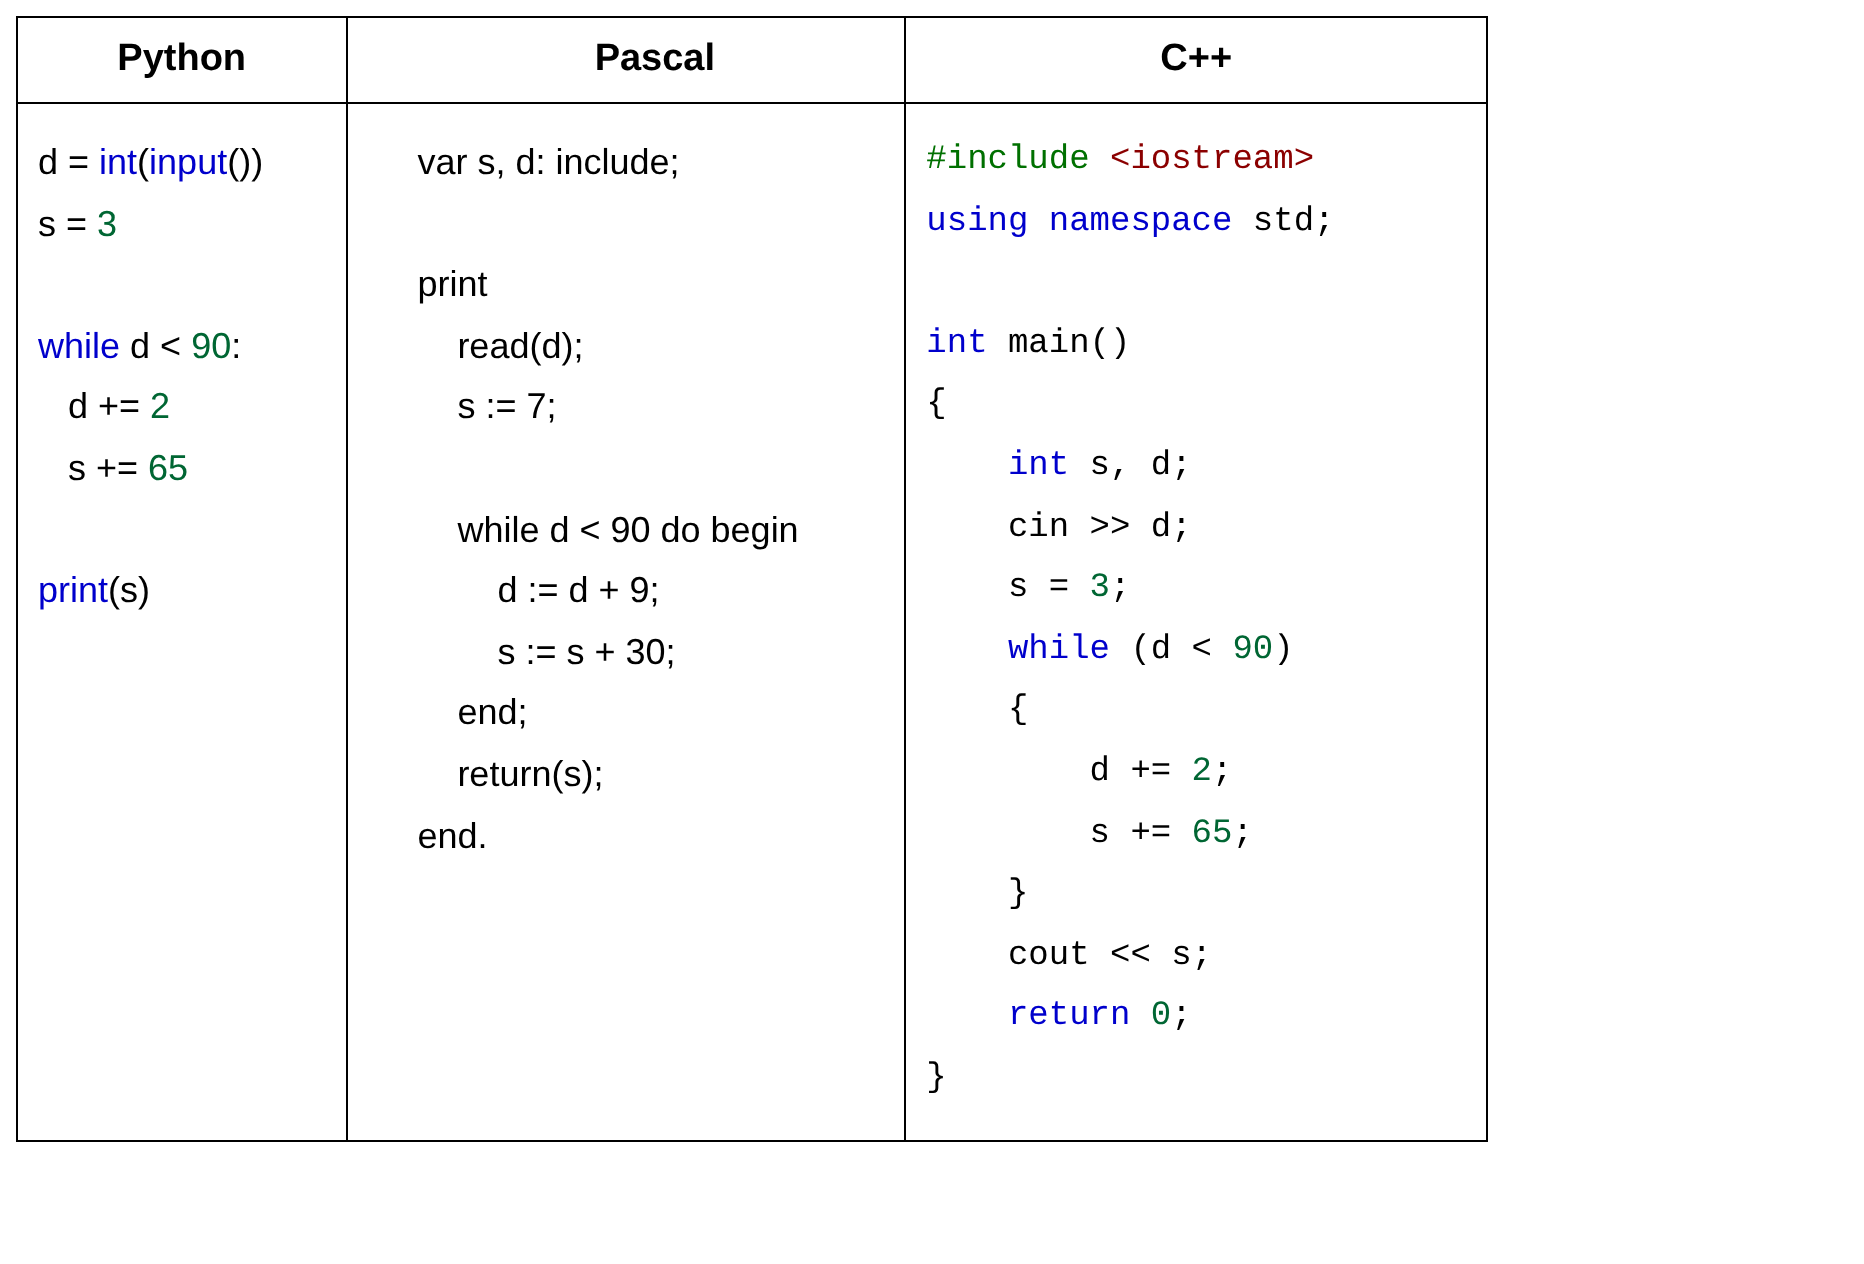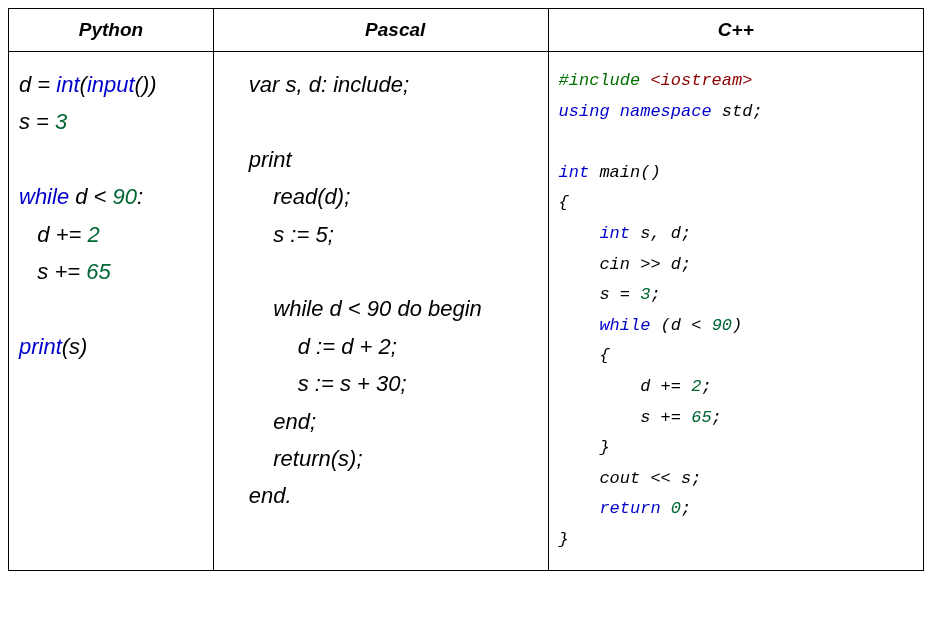--- a/index.html
+++ b/index.html
@@ -8,43 +8,42 @@
     body {
       margin: 0;
       padding: 8px;
       font-family: Verdana, Geneva, sans-serif;
       font-size: 18px;
       background: #fff;
       color: #000;
     }
     table {
       border-collapse: collapse;
-      width: 916px;
-      font-style: italic;
+      width: 736px;
     }
     th, td {
       border: 1px solid #000;
       vertical-align: top;
     }
     th {
       font-weight: bold;
       text-align: center;
       padding: 10px 6px;
       font-size: 19px;
     }
     td {
       padding: 14px 10px;
     }
     .col-py { width: 205px; }
     .col-pa { width: 335px; padding-left: 35px; }
     .col-cpp { width: 376px; }
     pre {
       margin: 0;
       font-family: Verdana, Geneva, sans-serif;
-      font-size: 22px;
+      font-size: 18px;
       line-height: 1.7;
       white-space: pre;
     }
     .cpp-pre {
       font-family: Consolas, 'Courier New', monospace;
       font-size: 17px;
       line-height: 1.8;
     }
     .kw { color: #0000cc; }
     .num-py { color: #006633; }
@@ -74,24 +73,24 @@
 <span>   d += </span><span class="num-py">2</span>
 <span>   s += </span><span class="num-py">65</span>
 <span> </span>
 <span class="kw">print</span><span>(s)</span></pre>
       </td>
       <td class="col-pa">
 <pre><span>var s, d: include;</span>
 <span> </span>
 <span>print</span>
 <span>    read(d);</span>
-<span>    s := 5;</span>
+<span>    s := 7;</span>
 <span> </span>
 <span>    while d &lt; 90 do begin</span>
-<span>        d := d + 2;</span>
+<span>        d := d + 9;</span>
 <span>        s := s + 30;</span>
 <span>    end;</span>
 <span>    return(s);</span>
 <span>end.</span></pre>
       </td>
       <td class="col-cpp">
 <pre class="cpp-pre"><span class="cpp-inc">#include </span><span class="cpp-inc-arg">&lt;iostream&gt;</span>
 <span class="cpp-kw">using</span><span> </span><span class="cpp-kw">namespace</span><span> std;</span>
 <span> </span>
 <span class="cpp-kw">int</span><span> main()</span>

